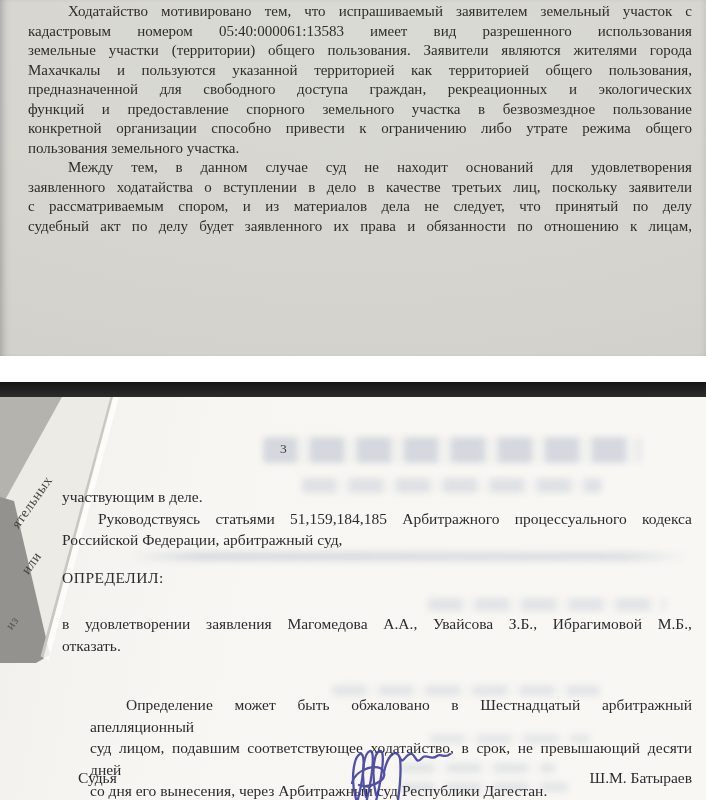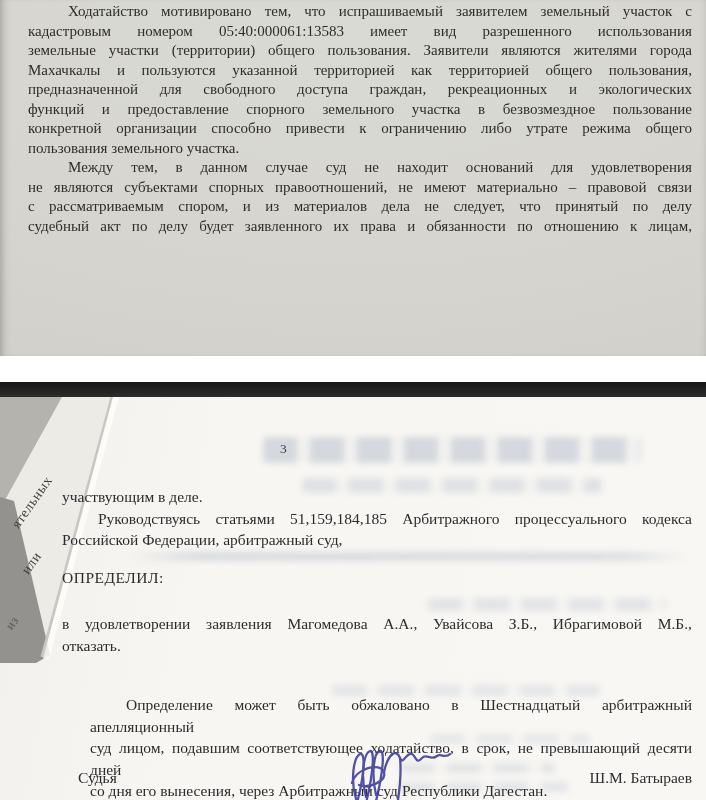--- a/index.html
+++ b/index.html
@@ -48,21 +48,21 @@
     <div class="p1text">
       <div class="ln ind">Ходатайство мотивировано тем, что испрашиваемый заявителем земельный участок с</div>
       <div class="ln">кадастровым номером 05:40:000061:13583 имеет вид разрешенного использования</div>
       <div class="ln">земельные участки (территории) общего пользования. Заявители являются жителями города</div>
       <div class="ln">Махачкалы и пользуются указанной территорией как территорией общего пользования,</div>
       <div class="ln">предназначенной для свободного доступа граждан, рекреационных и экологических</div>
       <div class="ln">функций и предоставление спорного земельного участка в безвозмездное пользование</div>
       <div class="ln">конкретной организации способно привести к ограничению либо утрате режима общего</div>
       <div class="ln left">пользования земельного участка.</div>
       <div class="ln ind">Между тем, в данном случае суд не находит оснований для удовлетворения</div>
-      <div class="ln">не являются субъектами спорных правоотношений, не имеют материально – правовой связи</div>
+      <div class="ln">заявленного ходатайства о вступлении в дело в качестве третьих лиц, поскольку заявители</div>
       <div class="ln">с рассматриваемым спором, и из материалов дела не следует, что принятый по делу</div>
       <div class="ln">судебный акт по делу будет заявленного их права и обязанности по отношению к лицам,</div>
     </div>
   </div>
 
   <div class="gap"></div>
   <div class="band"></div>
 
   <div class="photo2">
 

